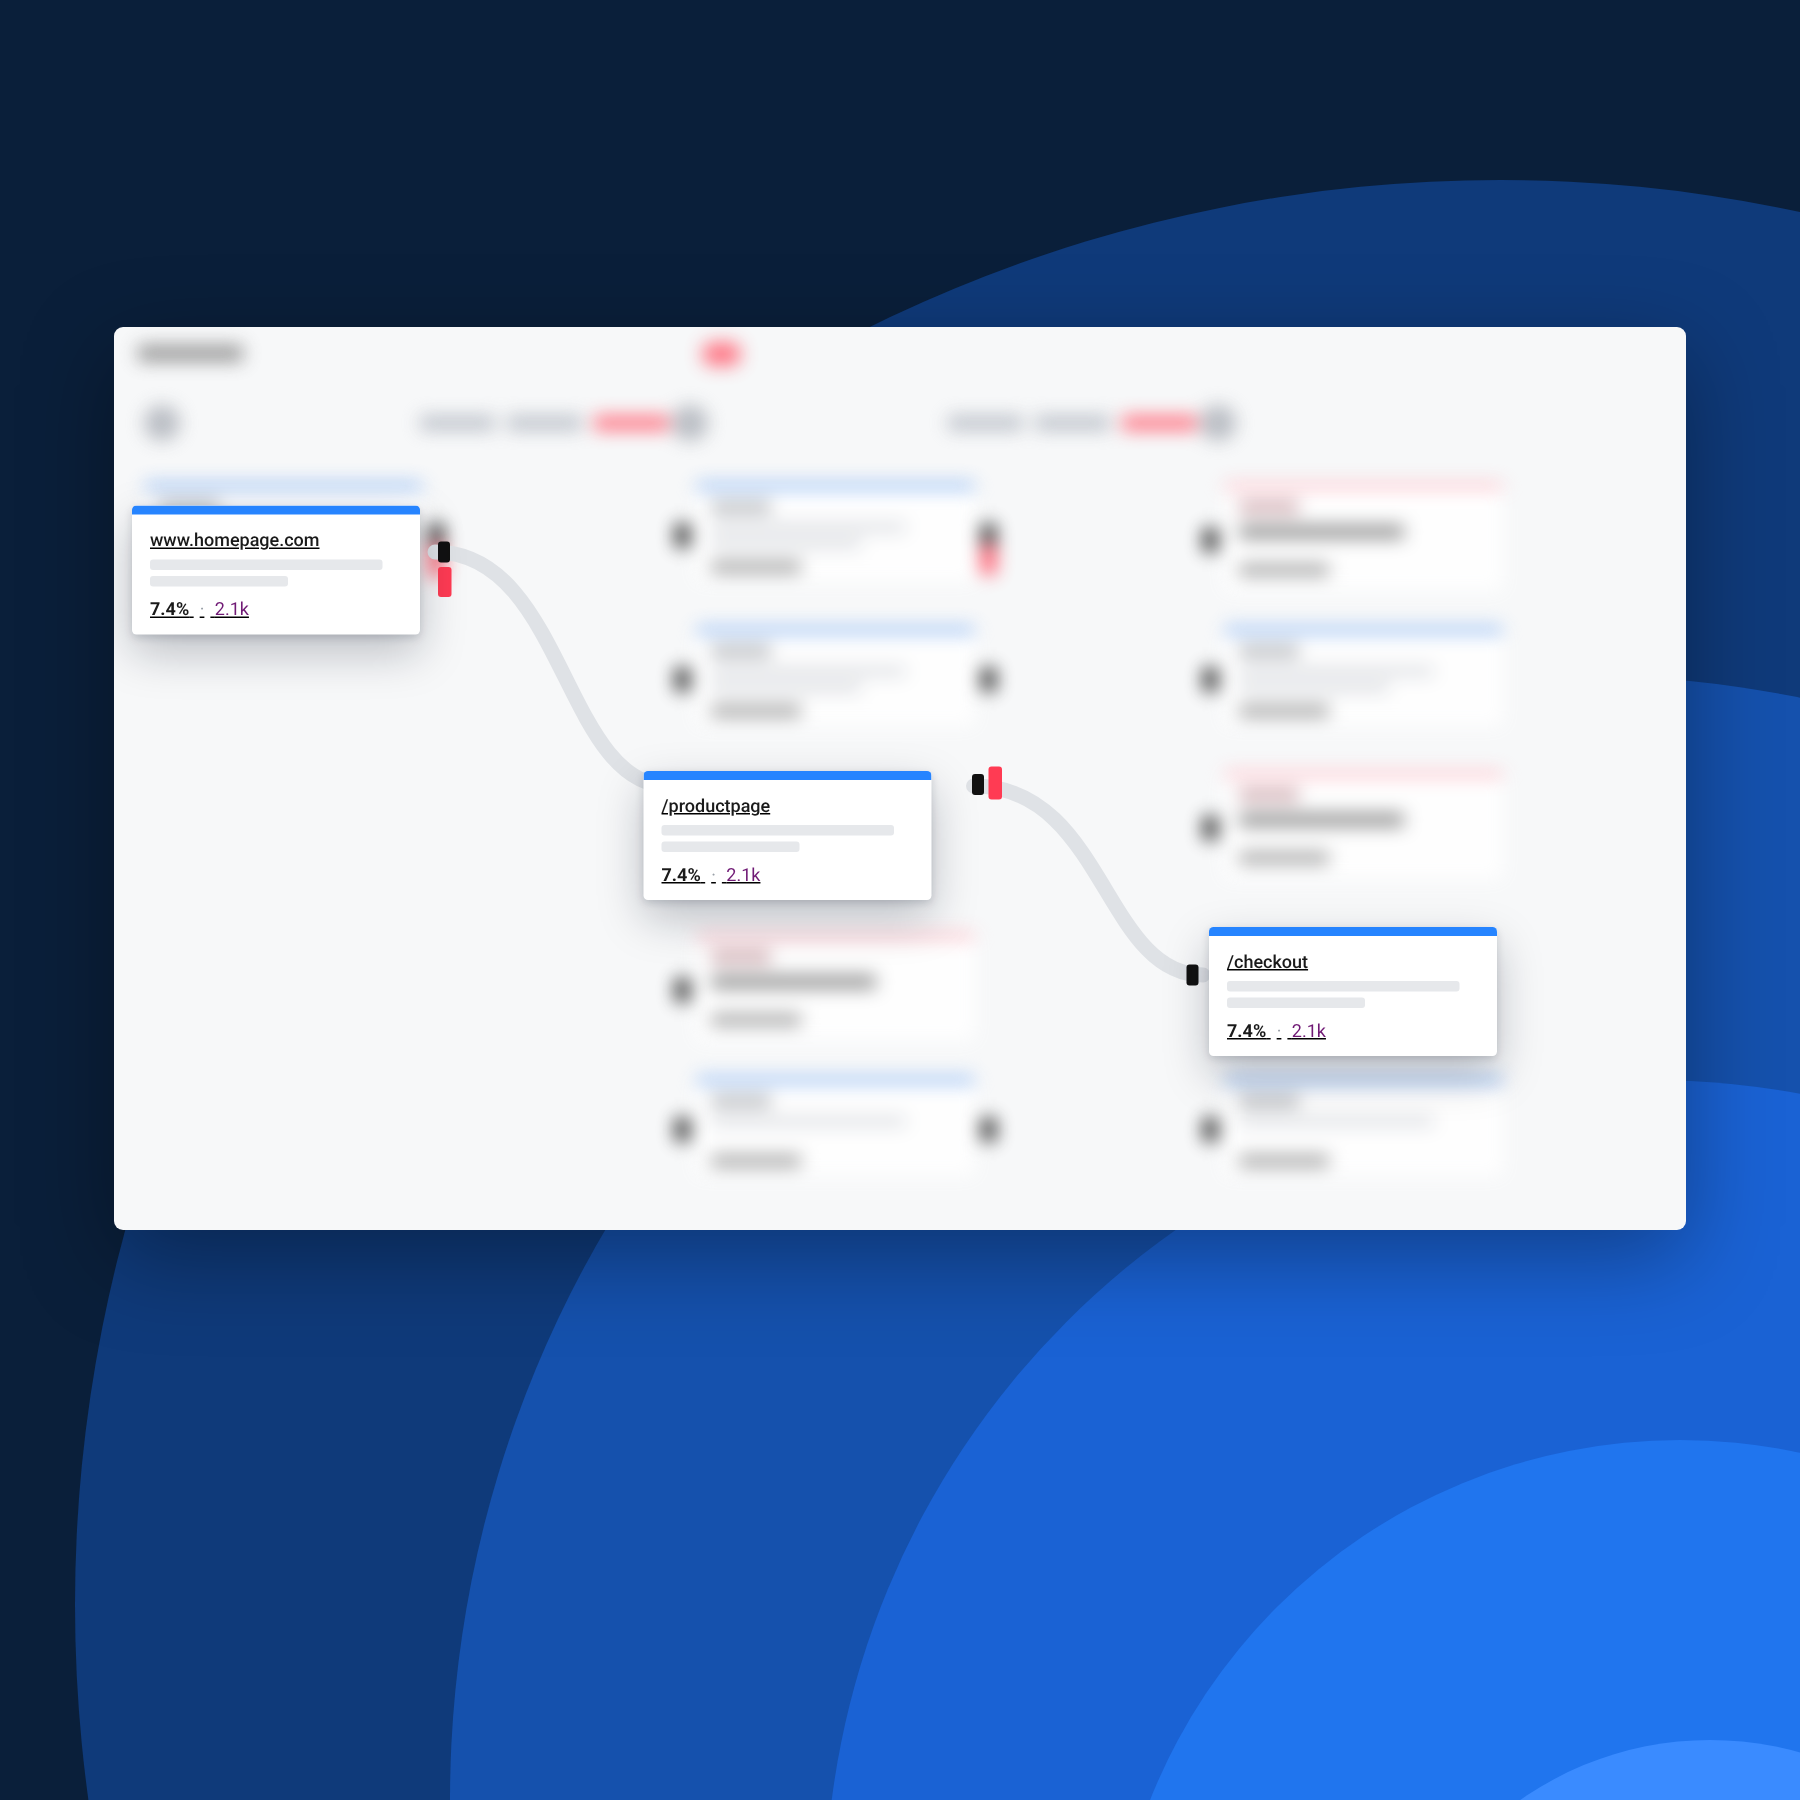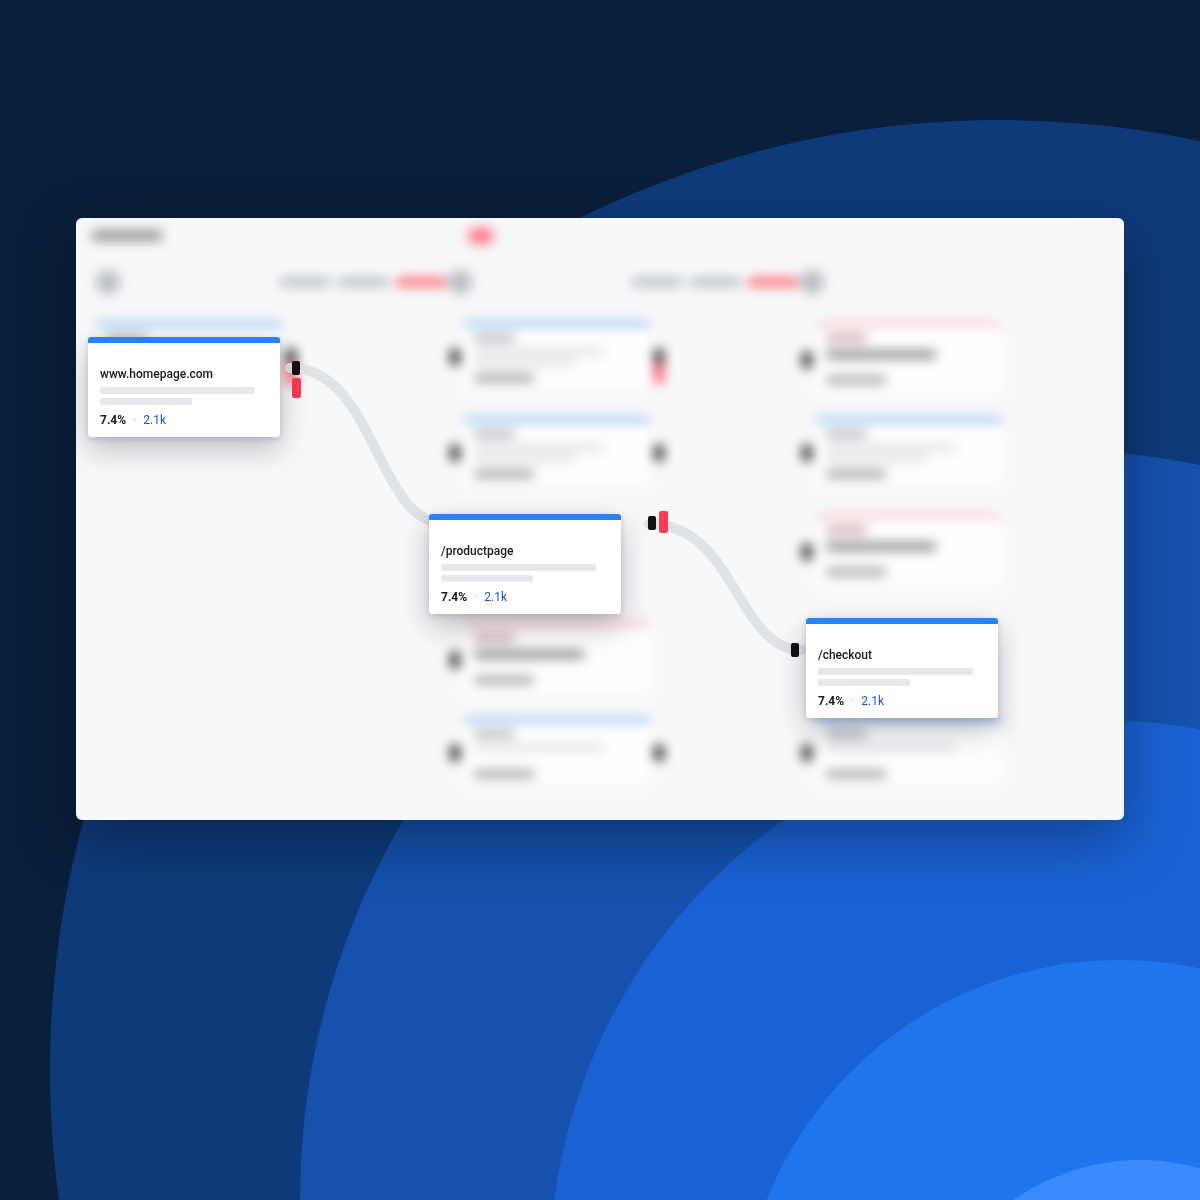--- a/index.html
+++ b/index.html
@@ -123,21 +123,22 @@
     border-radius: 3px;
     box-shadow: 0 12px 30px rgba(10,20,40,0.25), 0 2px 6px rgba(10,20,40,0.15);
     z-index: 5;
     overflow: hidden;
   }
   .card .bar {
     height: 6px;
     background: #2684ff;
   }
   .card .body {
-    padding: 24px 12px 10px 12px;
+    padding: 10px 12px 10px 12px;
+    text-decoration: underline;
   }
   .card .title {
     font-size: 12px;
     font-weight: 500;
     color: #1a1a1a;
     margin-bottom: 6px;
   }
   .card .ph-row {
     height: 7px;
     background: #e6e8eb;
@@ -146,21 +147,21 @@
   }
   .card .ph-row.w1 { width: 92%; }
   .card .ph-row.w2 { width: 55%; }
   .card .stats {
     margin-top: 8px;
     font-size: 12px;
     color: #1a1a1a;
   }
   .card .stats .pct { font-weight: 700; }
   .card .stats .sep { color: #9aa0a8; margin: 0 4px; }
-  .card .stats .cnt { color: #1d4ed8; }
+  .card .stats .cnt { color: #701a75; }
 
   .handle {
     position: absolute;
     width: 8px;
     height: 14px;
     background: #111;
     border-radius: 2px;
     z-index: 4;
   }
   .handle.red { background: #ff3b53; height: 20px; width: 9px; }

